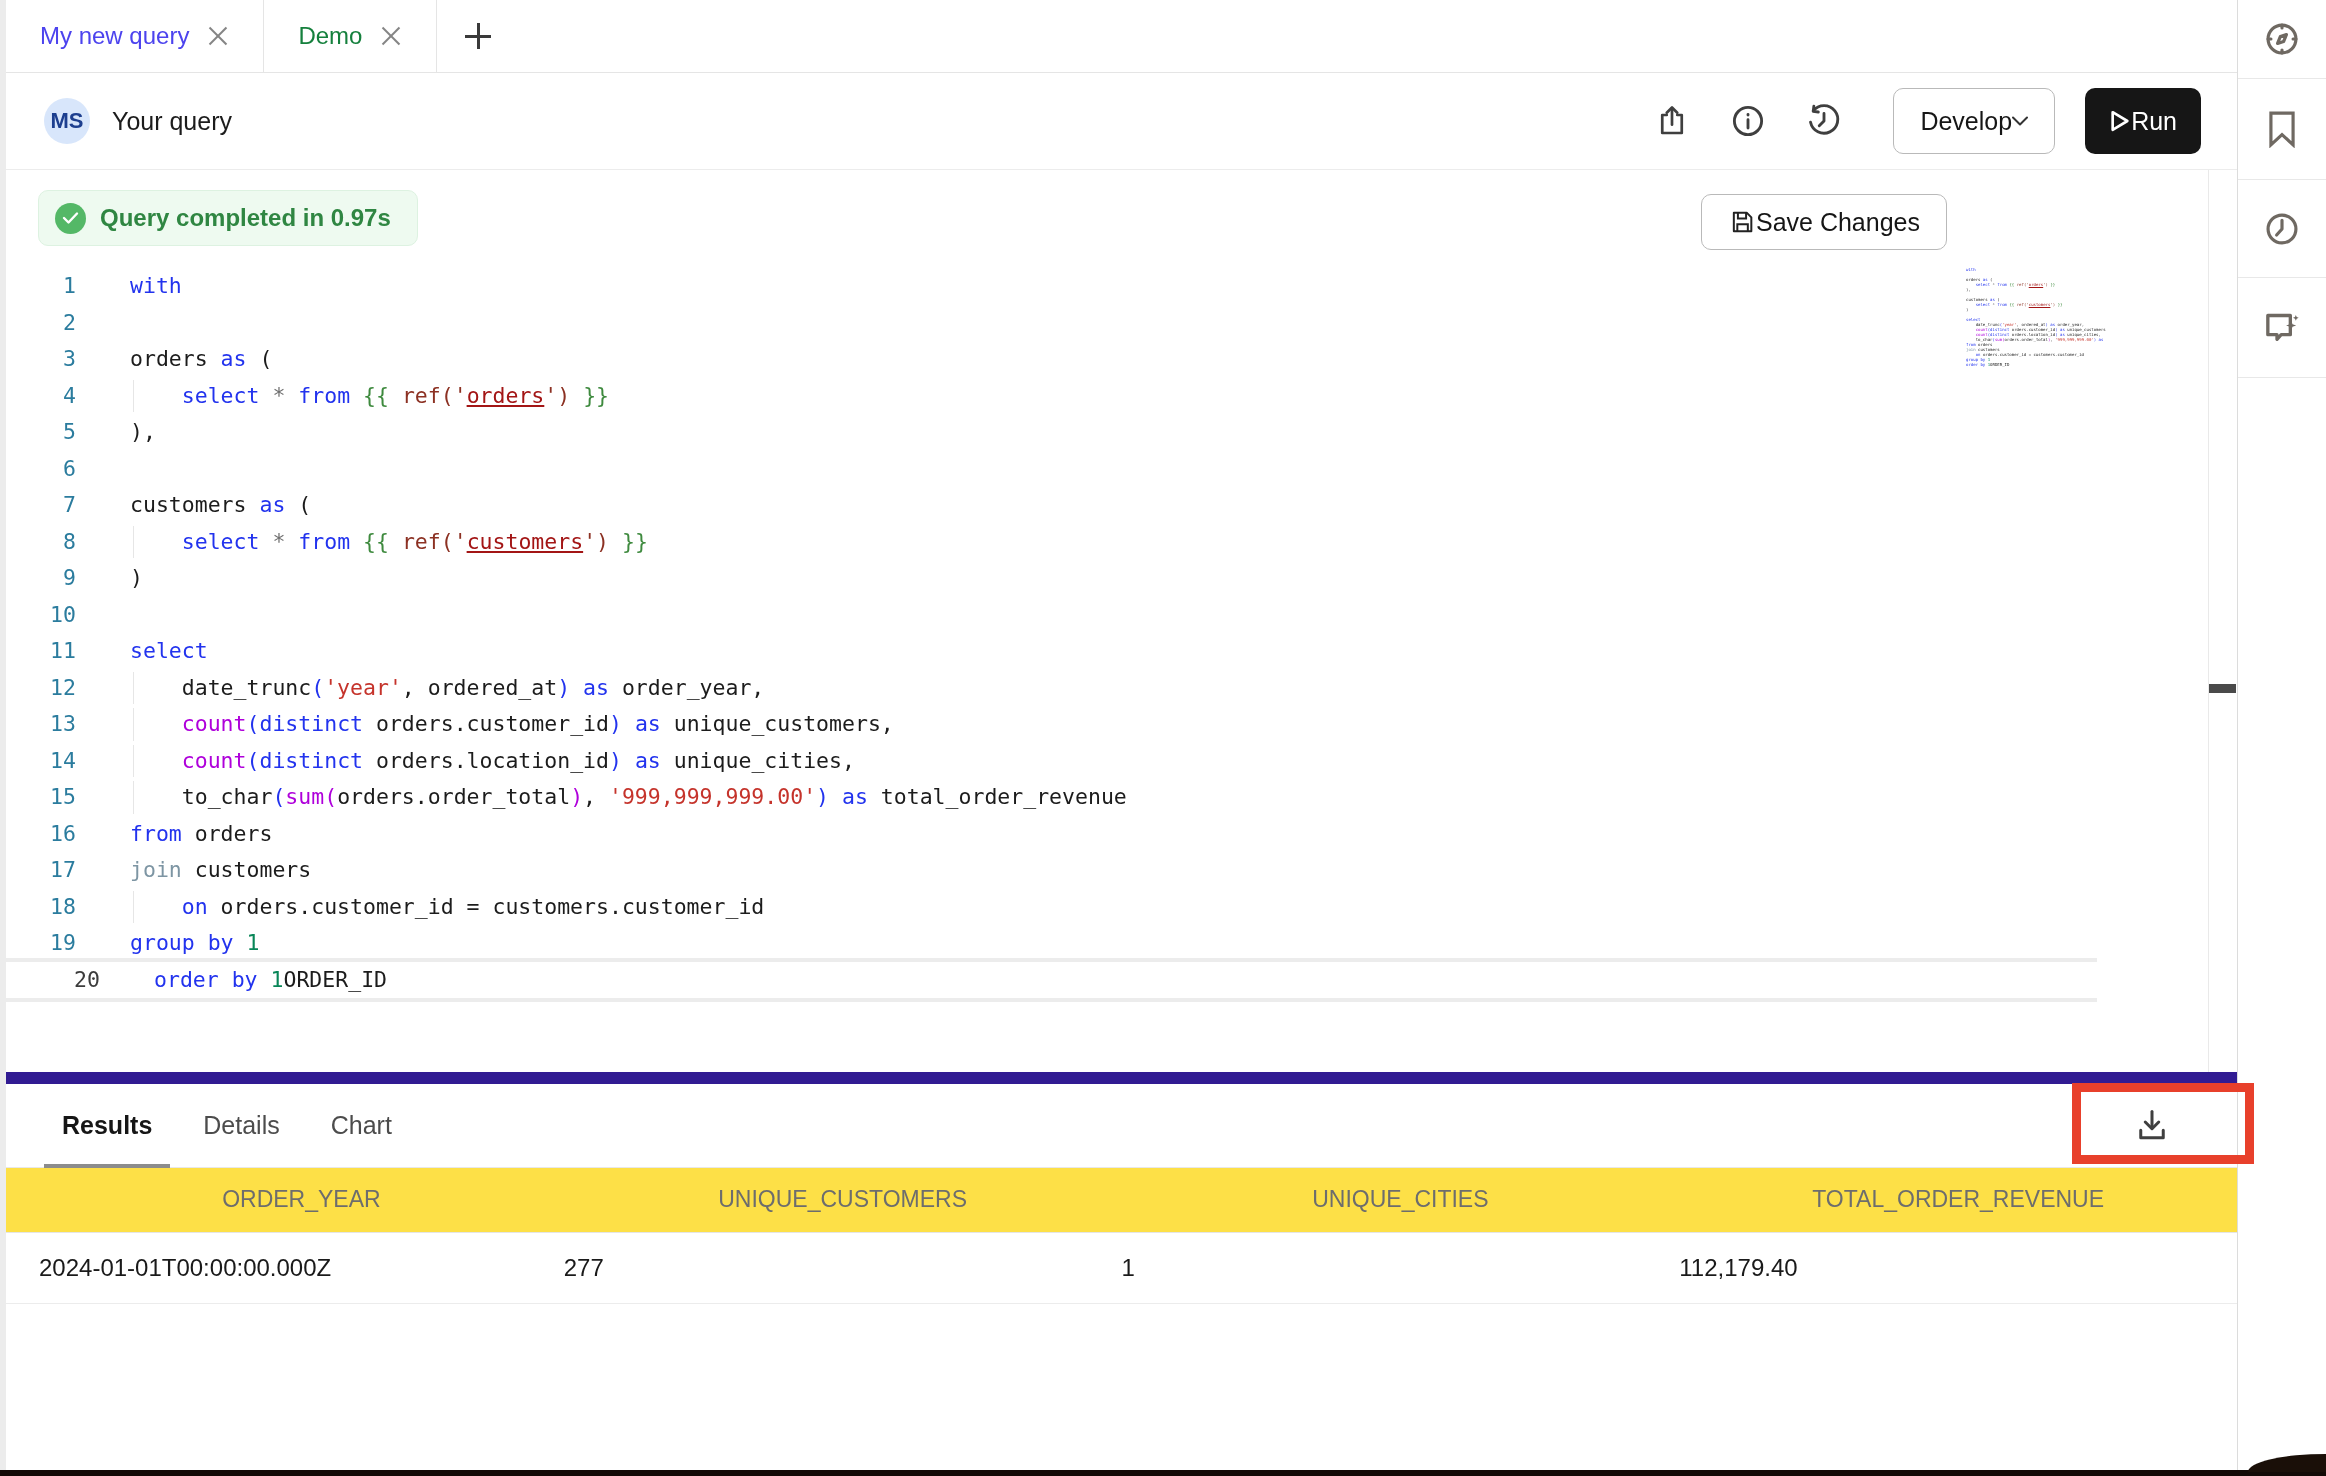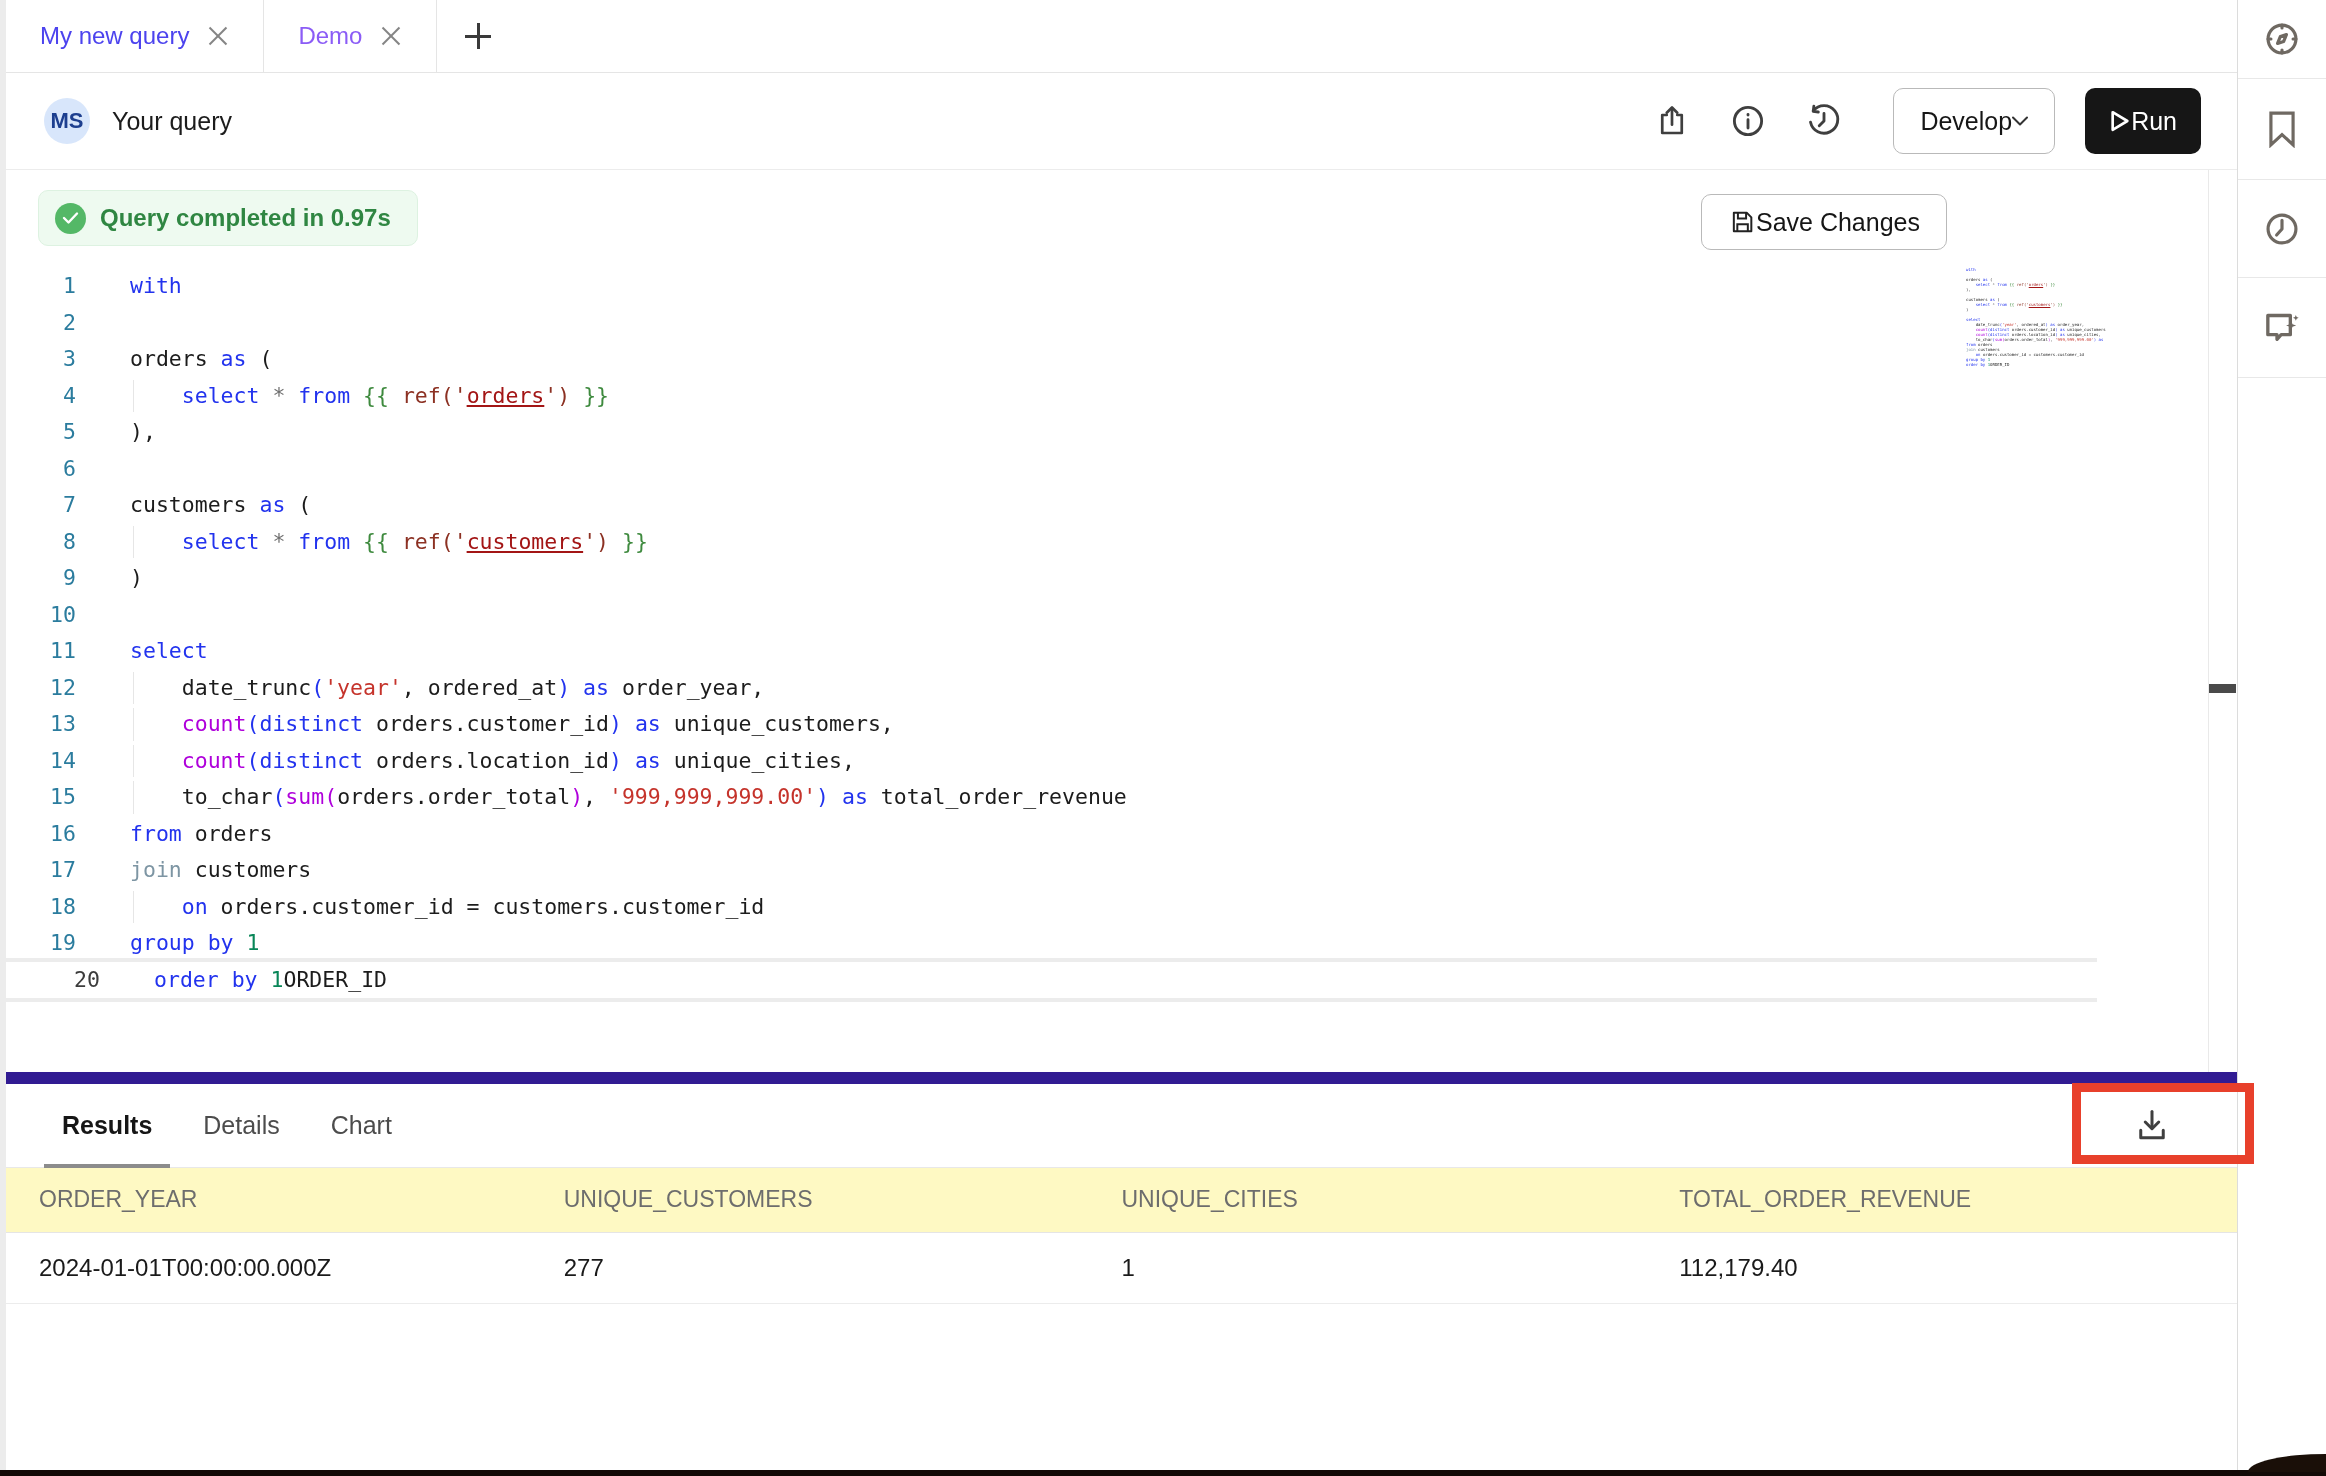--- a/index.html
+++ b/index.html
@@ -11,21 +11,21 @@
   .page { position:absolute; inset:0; }
 
   
   .left-strip { position:absolute; left:0; top:0; width:6px; height:1476px; background:#ececec; }
 
   
   .main-col { position:absolute; left:6px; top:0; width:2231px; height:1148px; background:#fff; }
 
   
   .tabbar { position:absolute; left:0; top:0; right:0; height:73px; border-bottom:1px solid #e5e5e5; display:flex; align-items:stretch; background:#fff; }
-  .tab { display:flex; align-items:center; gap:18px; padding:0 34px; border-right:1px solid #e5e5e5; font-size:24px; color:#8b5cf6; cursor:default; }
+  .tab { display:flex; align-items:center; gap:18px; padding:0 34px; border-right:1px solid #e5e5e5; font-size:24px; color:#15803d; cursor:default; }
   .tab.active { color:var(--active-tab,#4c43ee); }
   .tab .close-x { width:22px; height:22px; position:relative; opacity:.75; }
   .tab .close-x:before,.tab .close-x:after { content:""; position:absolute; left:-1px; top:10px; width:24px; height:2px; background:#5c5c5c; }
   .tab .close-x:before { transform:rotate(45deg); } .tab .close-x:after { transform:rotate(-45deg); }
   .newtab { display:flex; align-items:center; padding:0 28px; }
   .plus { width:26px; height:26px; position:relative; }
   .plus:before,.plus:after { content:""; position:absolute; background:#3a3a3a; }
   .plus:before { left:12px; top:0; width:2.5px; height:26px; }
   .plus:after { left:0; top:12px; width:26px; height:2.5px; }
 
@@ -76,21 +76,21 @@
   
   .results { position:absolute; left:0; top:1084px; right:0; bottom:0; background:#fff; }
   .rtabs { position:relative; height:84px; border-bottom:1px solid #e8e8e8; display:flex; align-items:stretch; padding-left:38px; }
   .rtab { display:flex; align-items:center; padding:0 18px; margin-right:15px; font-size:25px; color:#4c4c4c; position:relative; }
   .rtab.active { color:#161616; font-weight:700; }
   .rtab.active:after { content:""; position:absolute; left:0; right:0; bottom:-1px; height:4px; background:#8c8c8c; }
   .dl-btn { position:absolute; right:30px; top:7px; width:110px; height:68px; display:flex; align-items:center; justify-content:center; }
   .dl-btn svg { stroke:#3f3f3f; fill:none; stroke-width:2; stroke-linecap:round; stroke-linejoin:round; }
 
   table.rtable { width:100%; border-collapse:collapse; table-layout:fixed; }
-  .rtable th { height:64px; background:#fef9c3; border-bottom:1px solid #e5e5e5; font-size:23px; font-weight:400; color:#6d6d6d; text-align:left; }
+  .rtable th { height:64px; background:#fde047; border-bottom:1px solid #e5e5e5; font-size:23px; font-weight:400; color:#6d6d6d; text-align:center; }
   .rtable td { height:71px; border-bottom:1px solid #ececec; font-size:24px; color:#1a1a1a; }
   .rtable th:first-child,.rtable td:first-child { padding-left:33px; }
 
   
   .red-rect { position:absolute; left:2066px; top:1083px; width:182px; height:81px; border:9px solid var(--annotation,#e8402b); z-index:40; pointer-events:none; }
 
   
   .sidebar { position:absolute; left:2237px; top:0; width:89px; height:1470px; background:#fff; border-left:1px solid #dcdcdc; display:flex; flex-direction:column; }
   .side-item { display:flex; align-items:center; justify-content:center; border-bottom:1px solid #e8e8e8; }
   .side-item svg { stroke:#6f6962; fill:none; stroke-width:2; stroke-linecap:round; stroke-linejoin:round; }

